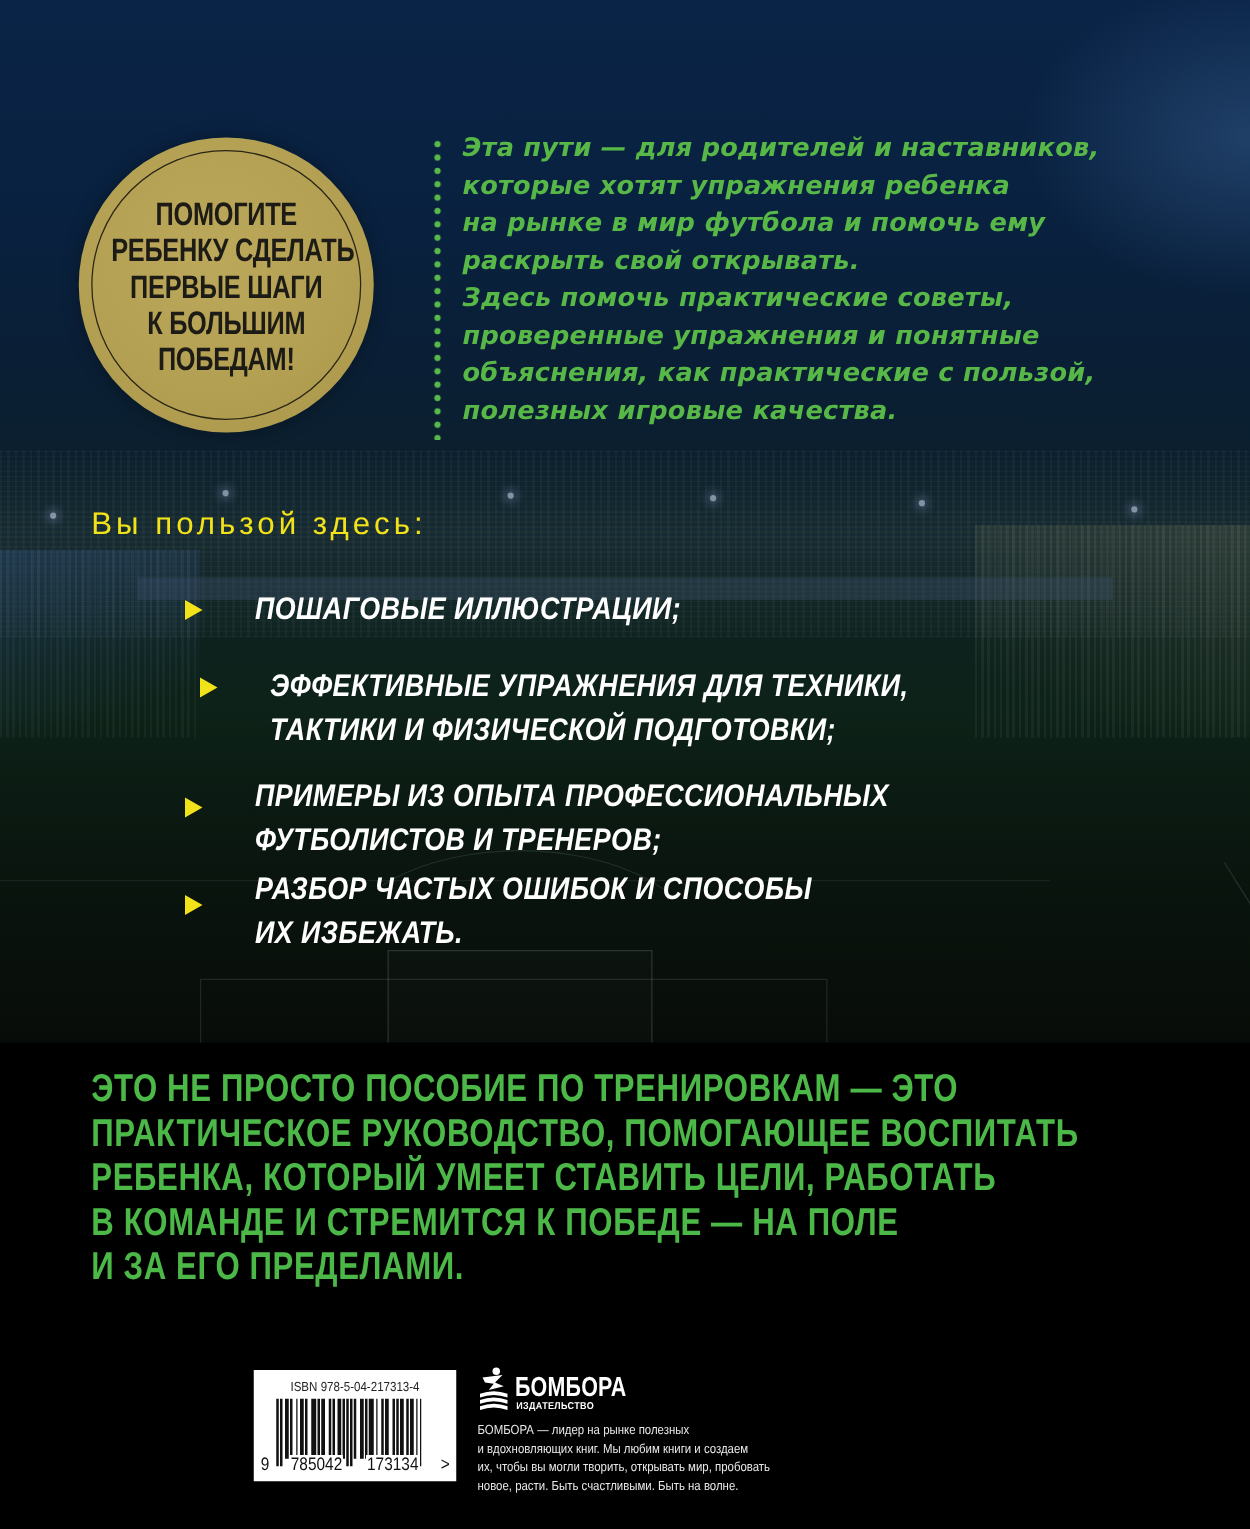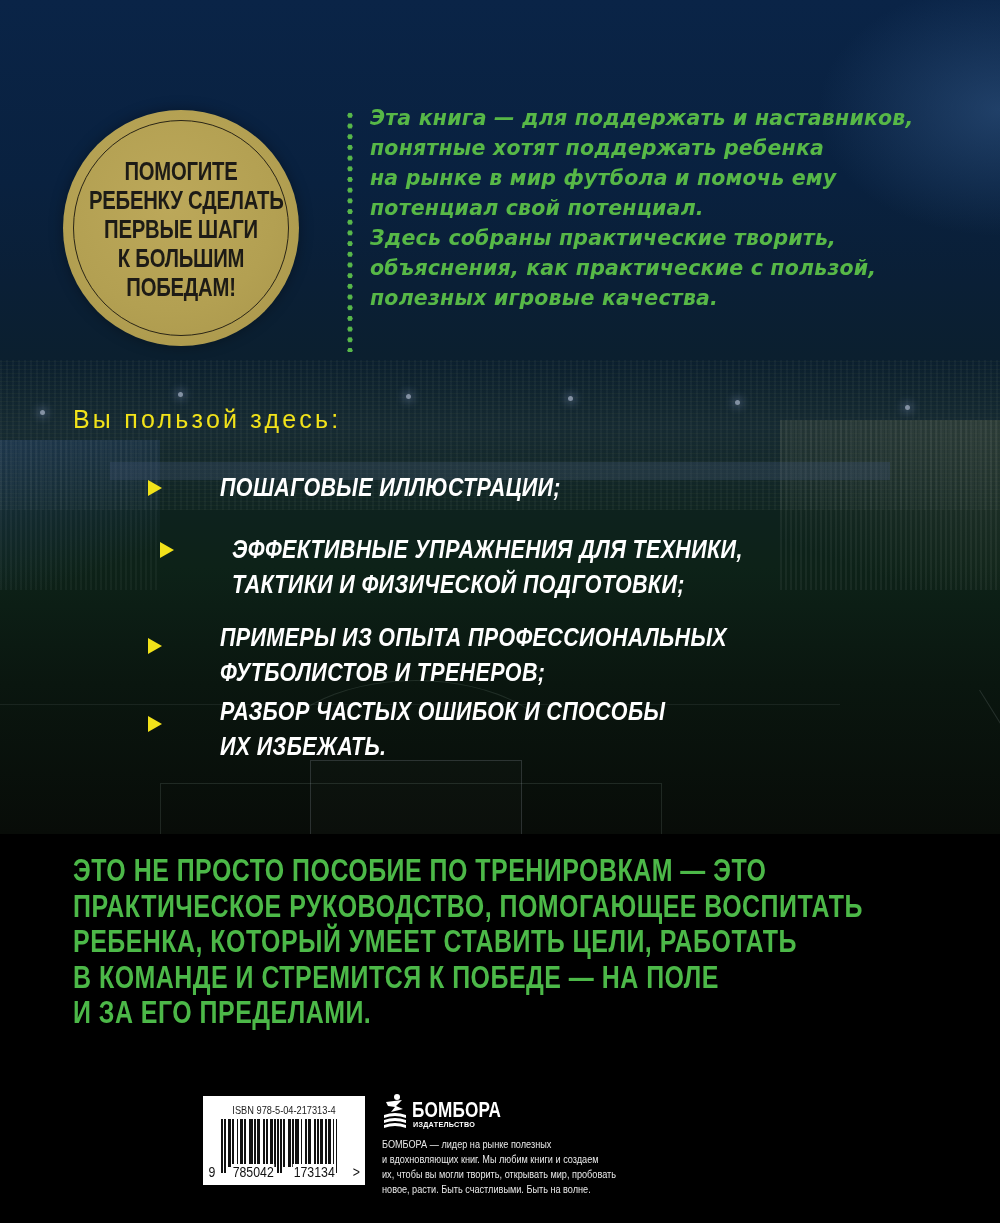--- a/index.html
+++ b/index.html
@@ -100,21 +100,21 @@
   .intro div { white-space: nowrap; }
 
   
   .find-title {
     position: absolute; left: 73px; top: 405px;
     color: #f2e21a; font-family: "Liberation Sans", sans-serif;
     font-size: 25px; letter-spacing: 3.2px;
   }
 
   .features { position: absolute; left: 148px; top: 470px; width: 760px; }
-  .feature { position: relative; padding-left: 72px; }
+  .feature { position: relative; padding-left: 56px; }
   .feature .tri {
     position: absolute; left: 0; width: 0; height: 0;
     border-top: 8px solid transparent; border-bottom: 8px solid transparent;
     border-left: 14px solid #f2e21a;
   }
   .feature .label {
     color: #ffffff; font-family: "Liberation Sans", sans-serif;
     font-weight: bold; font-style: italic; font-size: 25px; line-height: 35px;
     letter-spacing: 0.4px;
     transform: scaleX(0.86); transform-origin: left;
@@ -204,25 +204,26 @@
       <div>РЕБЕНКУ СДЕЛАТЬ</div>
       <div>ПЕРВЫЕ ШАГИ</div>
       <div>К БОЛЬШИМ</div>
       <div>ПОБЕДАМ!</div>
     </div>
   </div>
 
   <div class="dots"></div>
 
   <div class="intro">
-    <div>Эта книга — для поддержать и наставников,</div>
-    <div>понятные хотят поддержать ребенка</div>
+    <div>Эта пути — для родителей и наставников,</div>
+    <div>которые хотят упражнения ребенка</div>
     <div>на рынке в мир футбола и помочь ему</div>
-    <div>потенциал свой потенциал.</div>
-    <div>Здесь собраны практические творить,</div>
+    <div>раскрыть свой открывать.</div>
+    <div>Здесь помочь практические советы,</div>
+    <div>проверенные упражнения и понятные</div>
     <div>объяснения, как практические с пользой,</div>
     <div>полезных игровые качества.</div>
   </div>
 
   <div class="find-title">Вы пользой здесь:</div>
 
   <div class="features">
     <div class="feature" style="position:absolute;top:0;left:0">
       <span class="tri" style="top:10px"></span>
       <div class="label">

